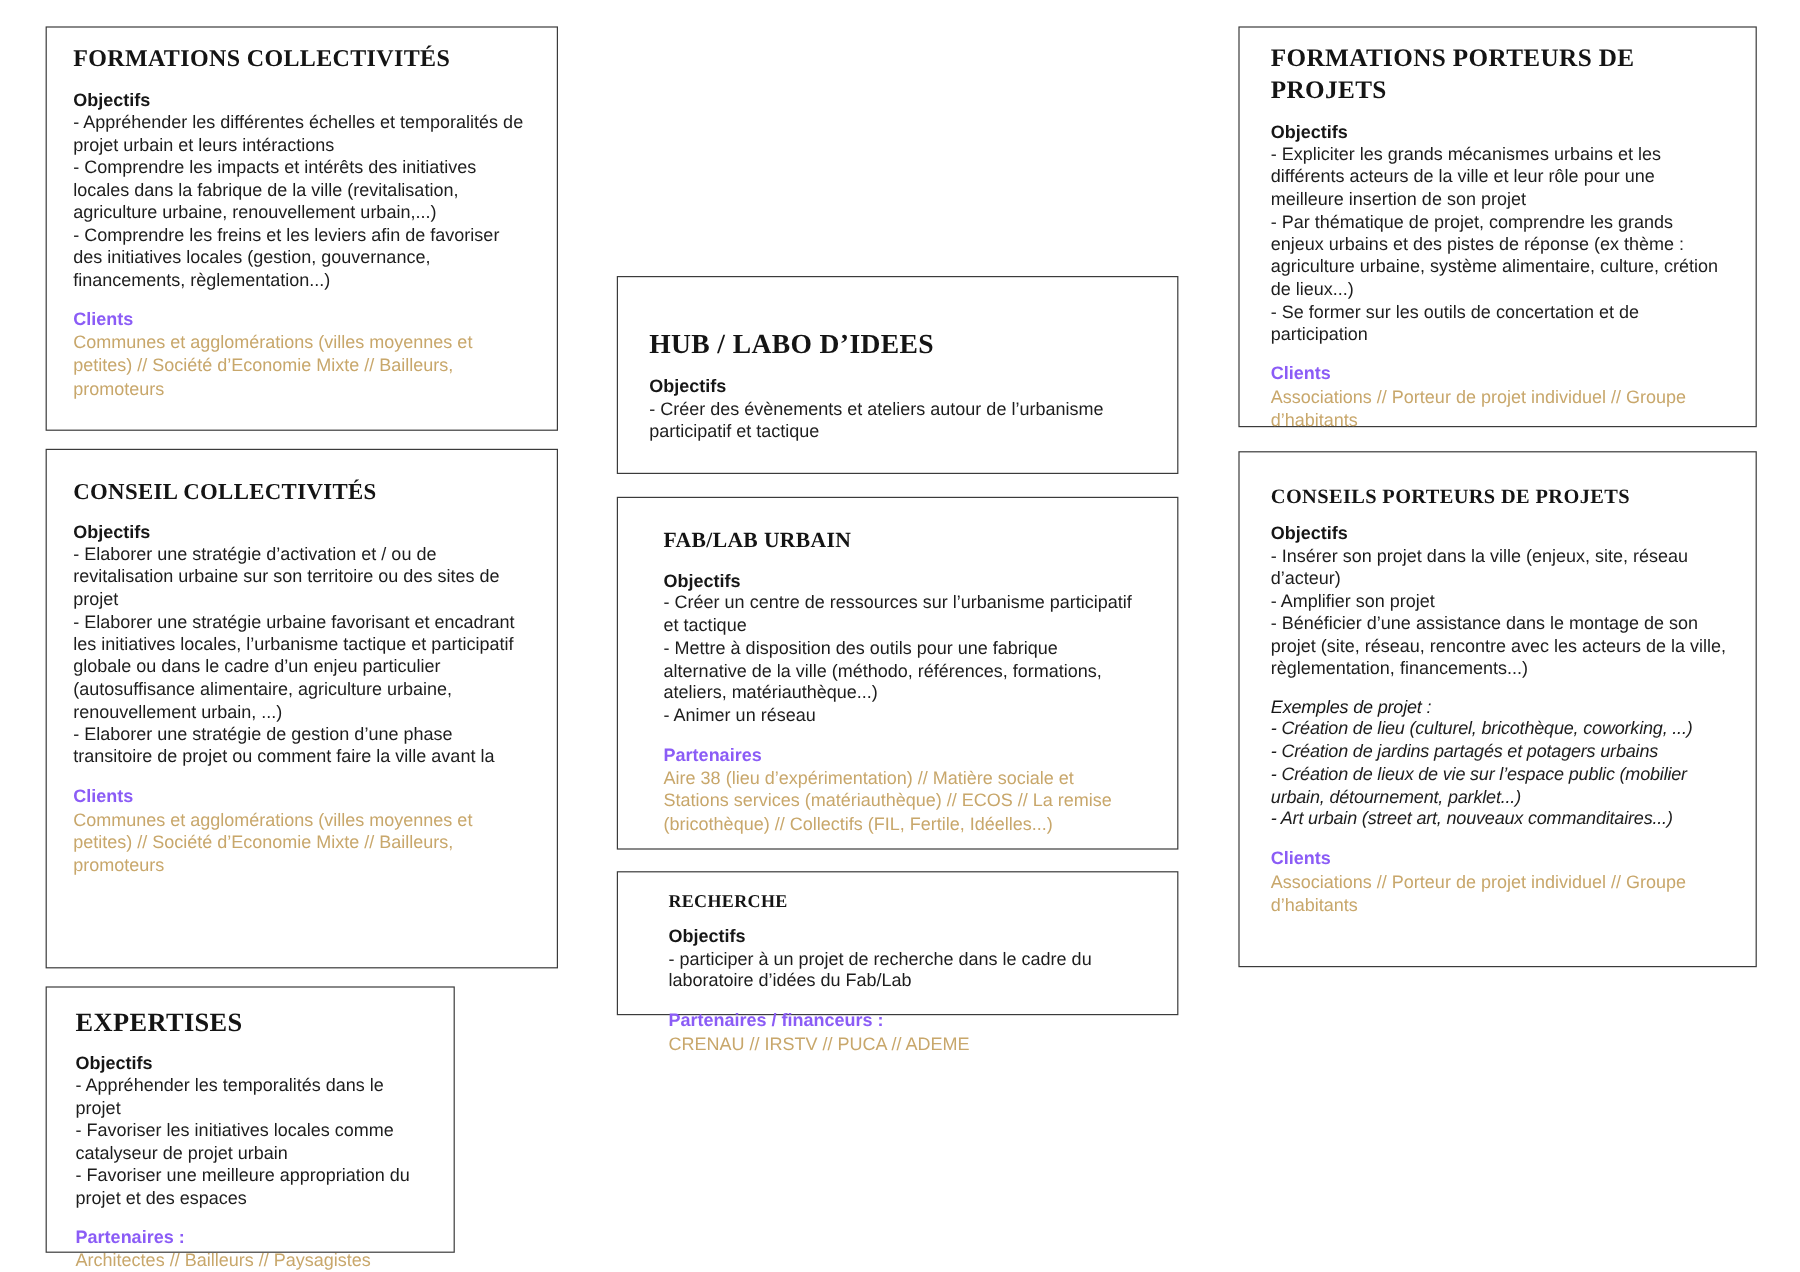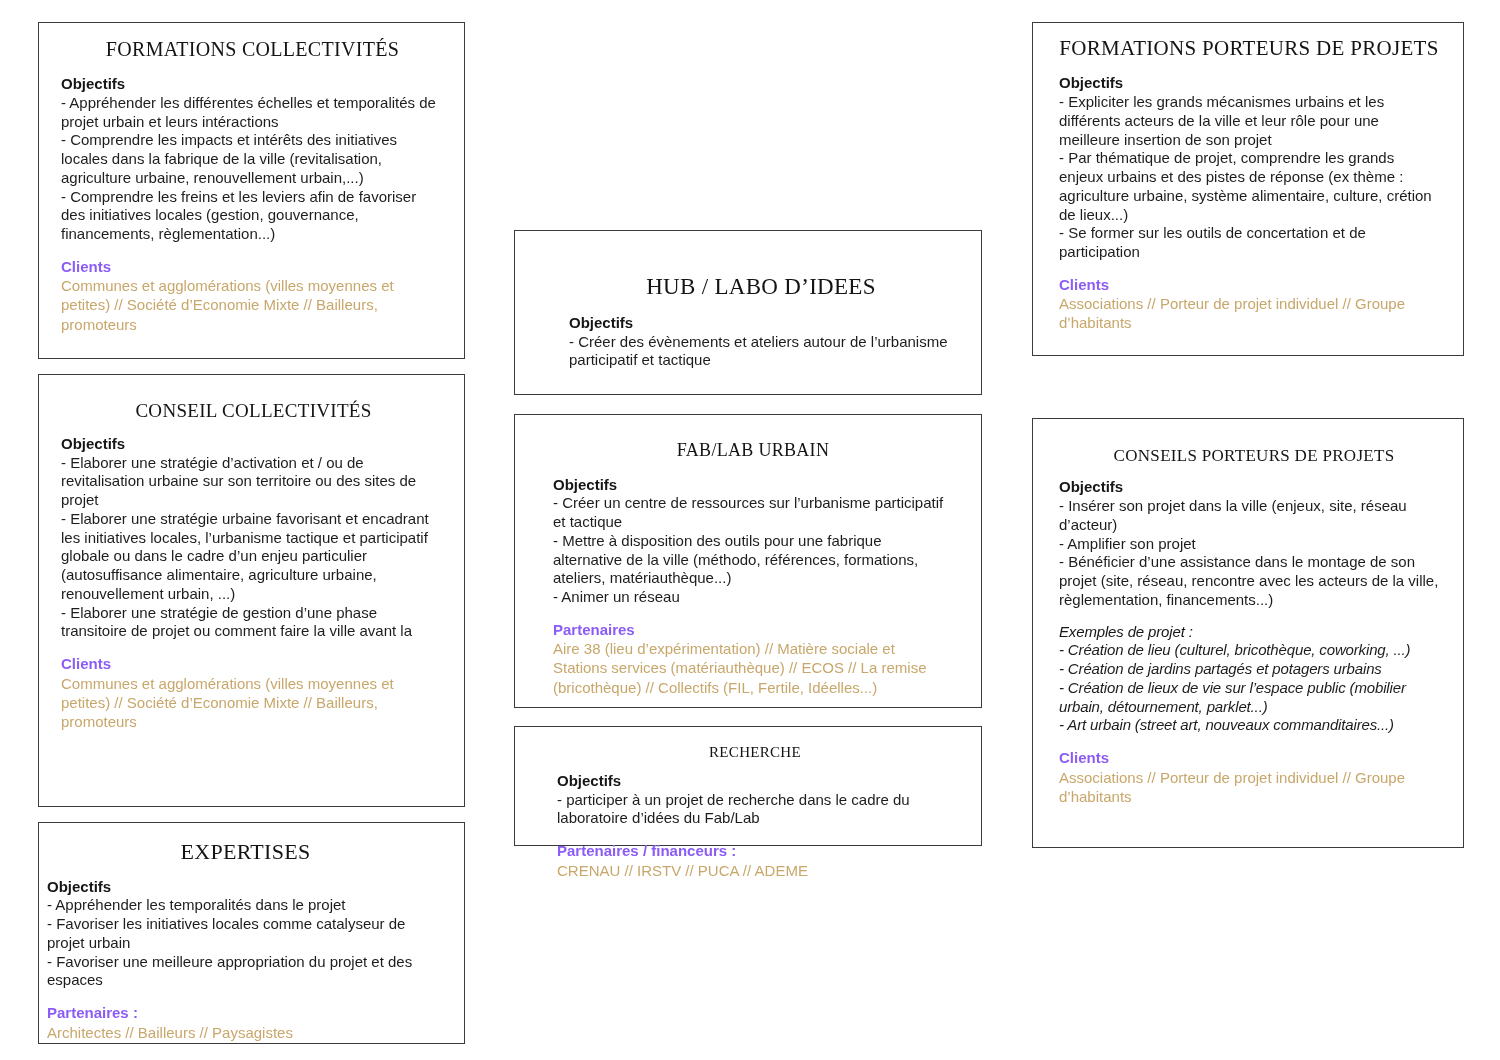--- a/index.html
+++ b/index.html
@@ -12,58 +12,57 @@
   #page { position: relative; width: 1500px; height: 1060px; background: #fff; overflow: hidden; }
 
   .card {
     position: absolute;
     background: #ffffff;
     border: 1.5px solid #3b3b3b;
     box-sizing: border-box;
   }
   .card-title {
     font-family: "Liberation Serif", serif;
-    font-weight: normal;
+    font-weight: bold;
     color: #141414;
     letter-spacing: 0.3px;
     line-height: 1.25;
-    text-align: center;
   }
   .body-text, .sec-label { font-size: 15px; line-height: 1.25; }
   .sec-label { font-weight: bold; color: #161616; }
   .bullets div { font-size: 15px; line-height: 1.25; color: #1d1d1d; }
   .sec { margin-top: 13px; }
   .gold-label { font-weight: bold; color: #8b5cf6; font-size: 15px; line-height: 1.3; }
   .gold-text { color: #c8a76b; font-size: 15px; line-height: 1.28; }
   .examples { font-style: italic; letter-spacing: -0.15px; }
   .examples .sec-label { font-weight: normal; font-style: italic; }
 
   
   #card-formations-coll { left: 38px; top: 22px; width: 427px; height: 337px; padding: 14px 20px 0 22px; }
   #card-formations-coll .card-title { font-size: 20px; margin-bottom: 13px; }
 
   #card-conseil-coll { left: 38px; top: 374px; width: 427px; height: 433px; padding: 24px 18px 0 22px; }
   #card-conseil-coll .card-title { font-size: 19px; margin-bottom: 12px; }
 
-  #card-expertises { left: 38px; top: 822px; width: 427px; height: 222px; padding: 15px 20px 0 8px; }
+  #card-expertises { left: 38px; top: 822px; width: 341px; height: 222px; padding: 15px 20px 0 24px; }
   #card-expertises .card-title { font-size: 22px; margin-bottom: 12px; }
 
-  #card-hub { left: 514px; top: 230px; width: 468px; height: 165px; padding: 42px 28px 0 54px; }
+  #card-hub { left: 514px; top: 230px; width: 468px; height: 165px; padding: 42px 28px 0 26px; }
   #card-hub .card-title { font-size: 23px; margin-bottom: 12px; }
 
   #card-fablab { left: 514px; top: 414px; width: 468px; height: 294px; padding: 24px 28px 0 38px; }
   #card-fablab .card-title { font-size: 18px; margin-bottom: 14px; }
 
   #card-recherche { left: 514px; top: 726px; width: 468px; height: 120px; padding: 16px 28px 0 42px; }
   #card-recherche .card-title { font-size: 15px; margin-bottom: 10px; }
 
   #card-formations-pp { left: 1032px; top: 22px; width: 432px; height: 334px; padding: 12px 24px 0 26px; }
   #card-formations-pp .card-title { font-size: 21px; line-height: 1.3; margin-bottom: 12px; }
 
-  #card-conseils-pp { left: 1032px; top: 376px; width: 432px; height: 430px; padding: 26px 14px 0 26px; margin-top: 42px; }
+  #card-conseils-pp { left: 1032px; top: 376px; width: 432px; height: 430px; padding: 26px 14px 0 26px; }
   #card-conseils-pp .card-title { font-size: 17px; margin-bottom: 12px; }
 </style>
 </head>
 <body>
 
 <div id="page">
 
   <div class="card" id="card-formations-coll">
     <div class="card-title">FORMATIONS COLLECTIVITÉS</div>
     <div class="sec-label">Objectifs</div>

